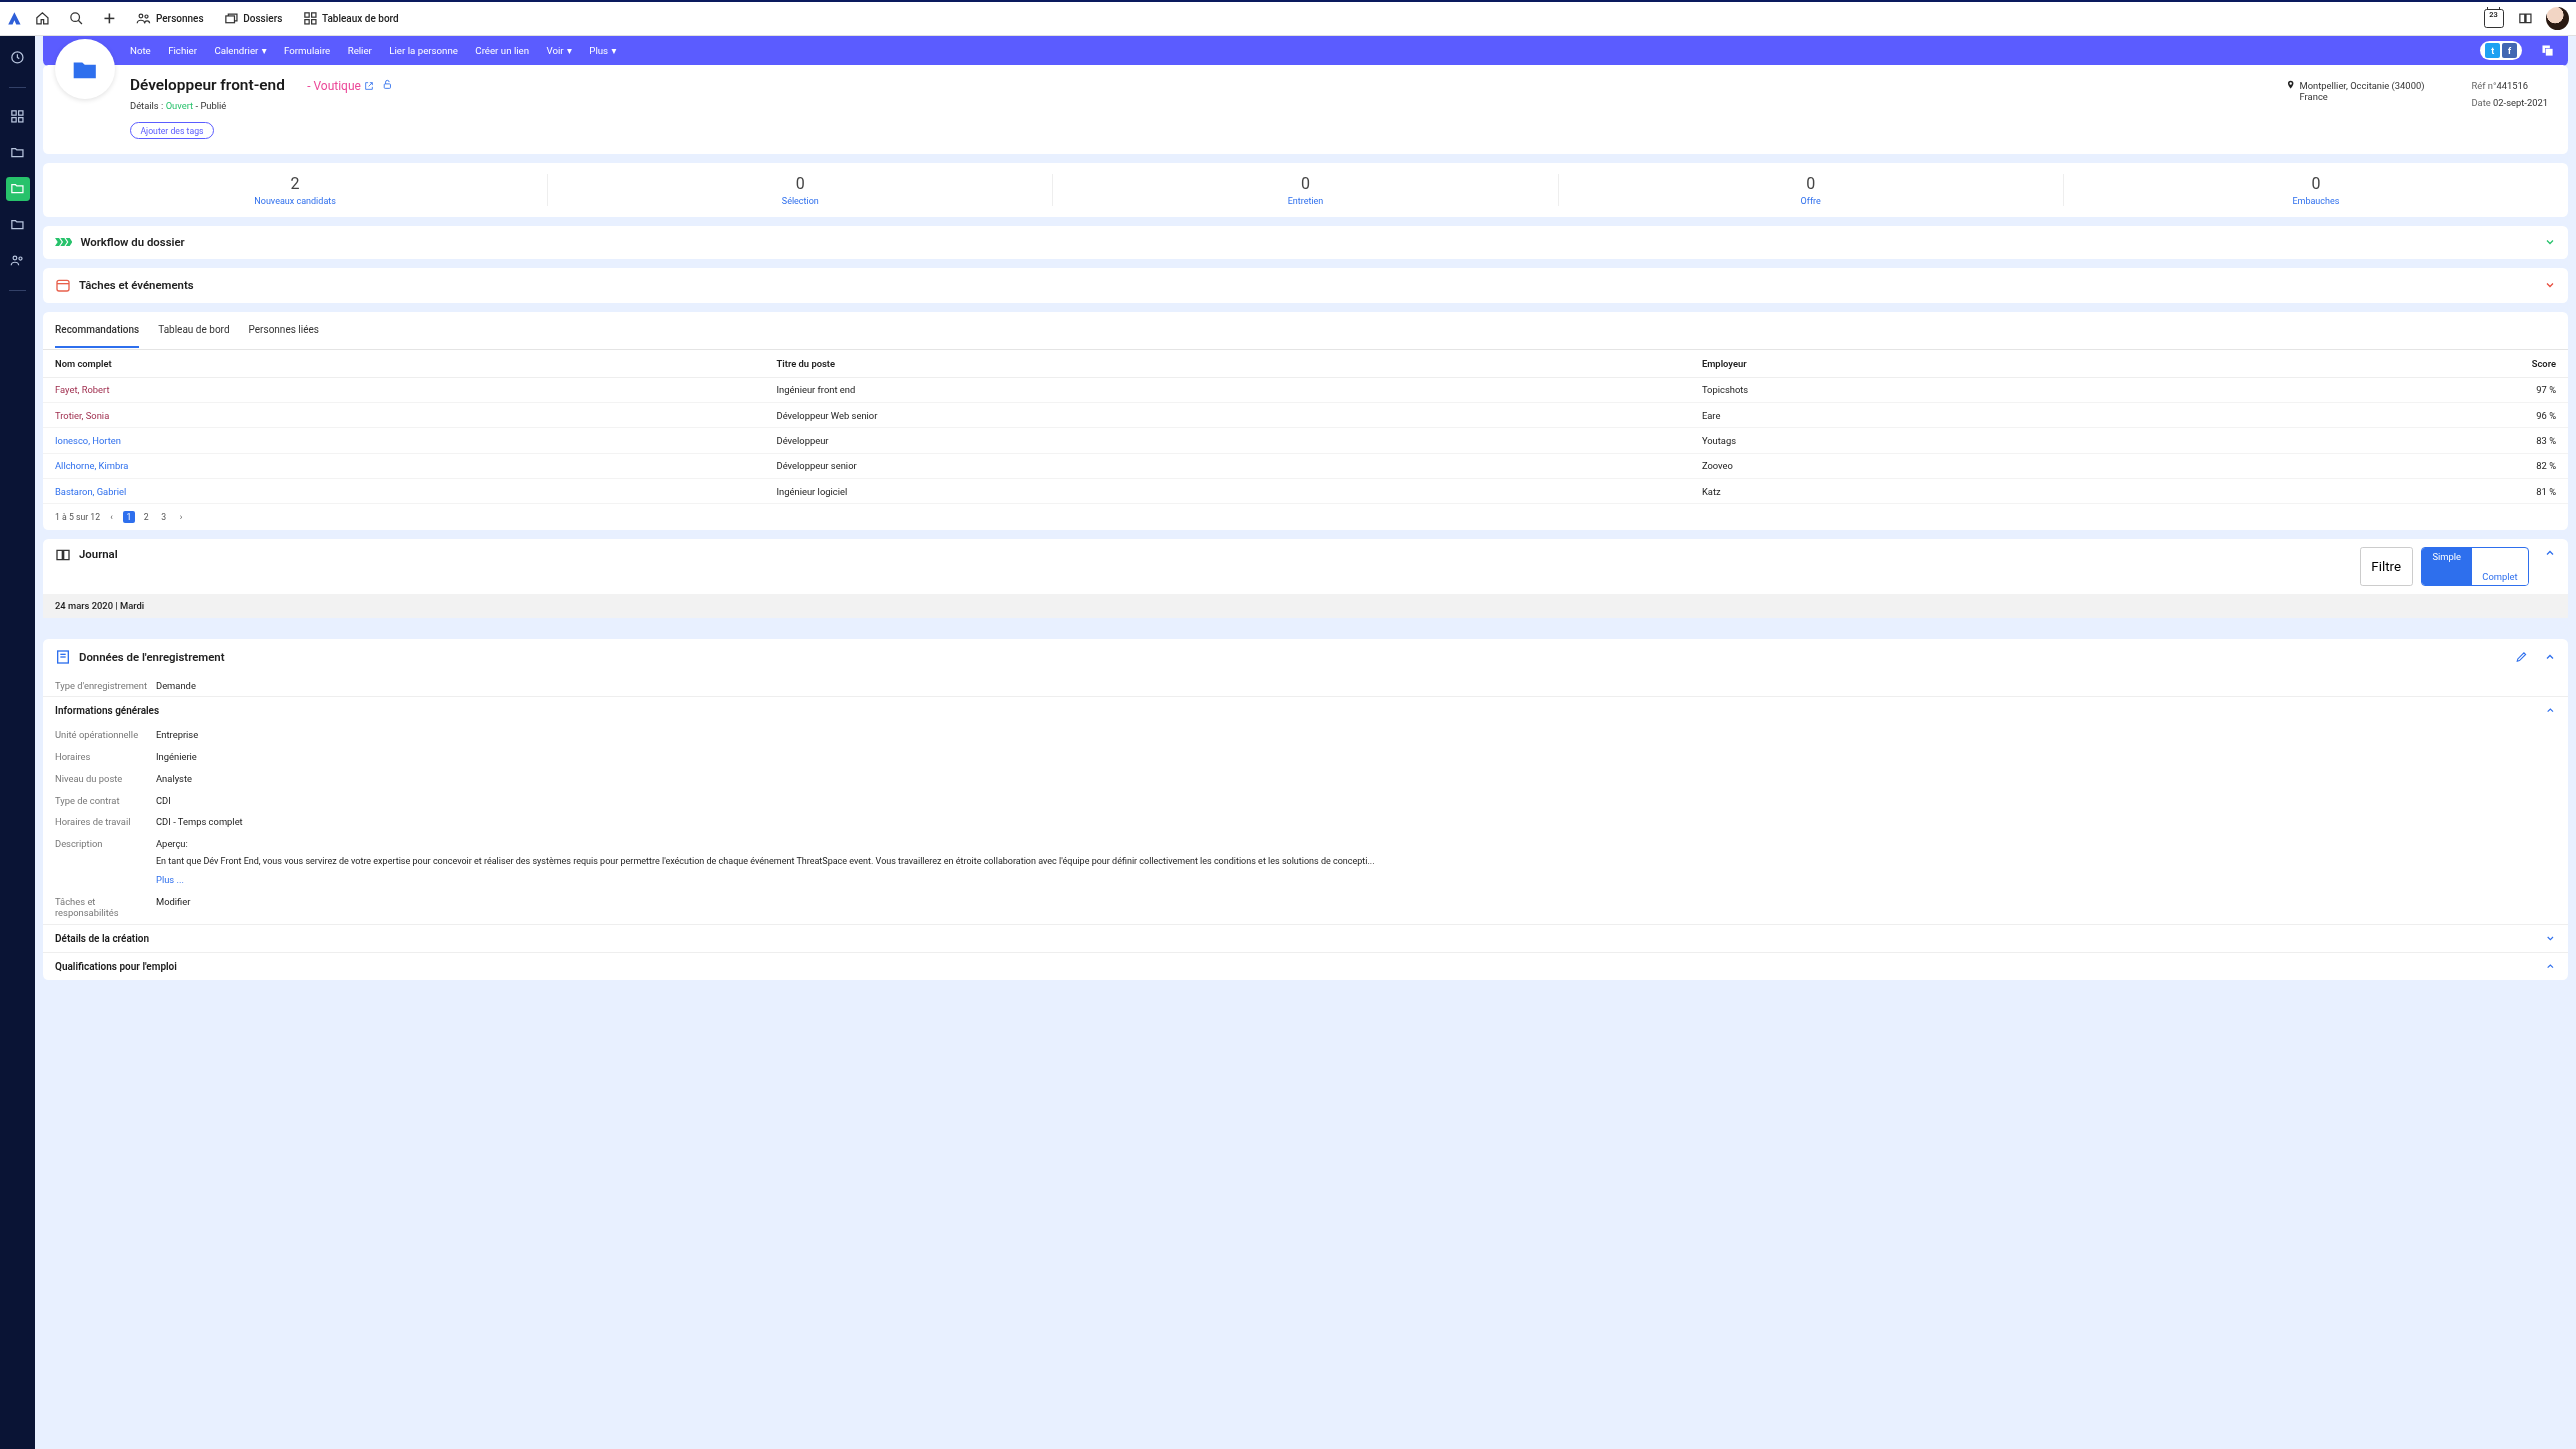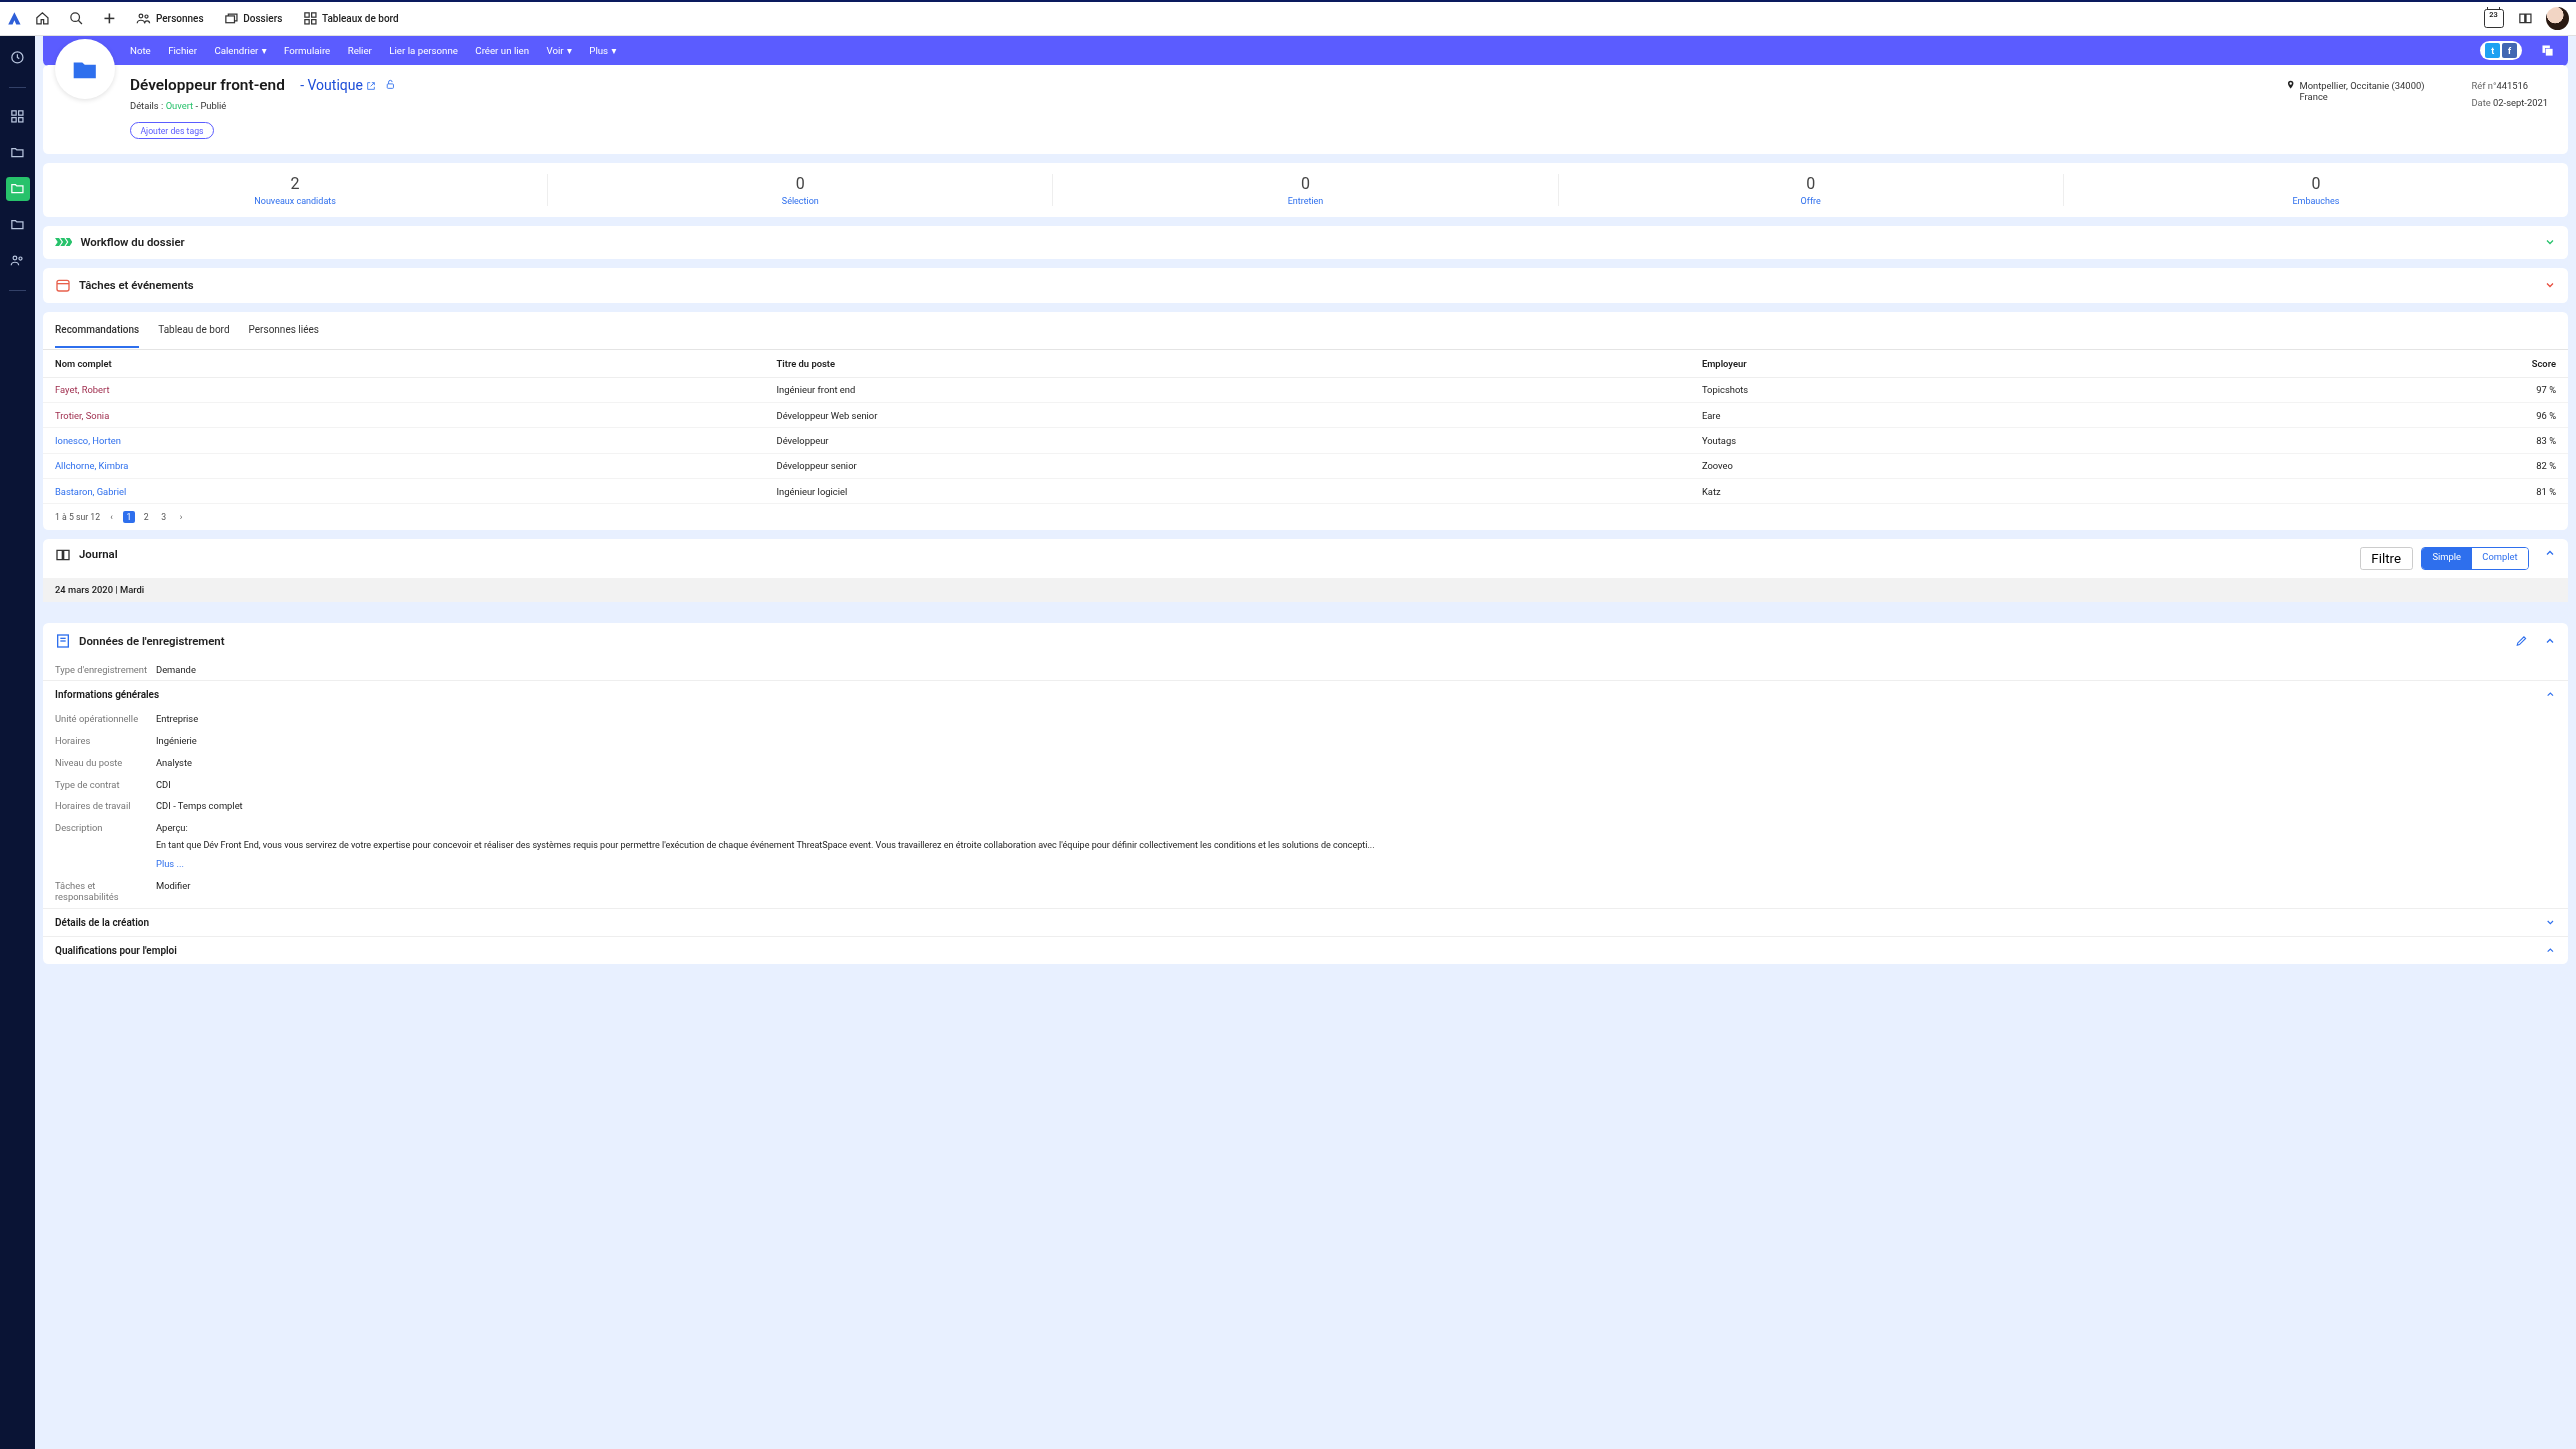--- a/index.html
+++ b/index.html
@@ -25,21 +25,21 @@
 .toolbar .tb-item { cursor:pointer; display:flex; align-items:center; gap:3.4px; }
 .toolbar .spacer{flex:1;}
 .toolbar .social-pill { background:#fff; border-radius:10.7px; padding:2px 5.4px; display:flex; gap:2px; }
 .toolbar .social-pill span{ width:14.8px; height:14.8px; display:flex; align-items:center; justify-content:center; color:#fff; border-radius:2px; font-size:8.7px; font-weight:700;}
 .toolbar .social-pill .tw{background:#1da1f2;}
 .toolbar .social-pill .fb{background:#4267b2;}
 
 .header-card { background:#fff; border-radius:5.4px; margin-top:-0.7px; padding:10.7px 20px 14.8px 87px; position:relative; display:flex; justify-content:space-between; }
 .header-card .folder-avatar { position:absolute; left:12px; top:-25.5px; width:60px; height:60px; border-radius:50%; background:#fff; display:flex; align-items:center; justify-content:center; box-shadow:0 1.3px 5.4px rgba(0,0,0,0.12); }
 .header-card h1 { font-size:15.4px; font-weight:600; display:inline; }
-.header-card .company { color:#1d4ed8; font-size:14px; margin-left:13px; }
+.header-card .company { color:#ec4899; font-size:12px; margin-left:20px; }
 .header-card .details { margin-top:6.7px; color:#333; }
 .header-card .details .ouvert{ color:#27c26b; }
 .header-card .tag-btn { margin-top:10.7px; border:0.7px solid #5b5cff; color:#5b5cff; background:#fff; padding:2.7px 9.4px; border-radius:9.4px; font-size:8.7px; cursor:pointer; }
 .header-card .right-info { display:flex; gap:47px; font-size:9.4px; color:#333; padding-top:4px;}
 .header-card .right-info .loc{display:flex; gap:4px;}
 .header-card .right-info .meta .lbl{color:#666;}
 
 .stages { background:#fff; border-radius:5.4px; margin-top:9.4px; display:flex; padding:10.7px 0; }
 .stages .stage{ flex:1; text-align:center; border-right:0.7px solid #eee; }
 .stages .stage:last-child{border-right:none;}
@@ -80,21 +80,21 @@
 .sect-head .spacer{flex:1;}
 .desc-text{ padding:0 12px 6.7px 113px; font-size:9px; line-height:1.45; color:#222;}
 .plus-link{ color:#2e6fed; cursor:pointer; padding-left:113px;}
 
 .journal-header{ display:flex; padding:8px 12px; gap:8px;}
 .journal-header .title{font-size:11.4px; font-weight:600; flex:1;}
 .filter-btn{ border:0.7px solid #ccc; background:#fff; padding:2.7px 10.7px; border-radius:2.7px; cursor:pointer;}
 .seg{ display:flex; border-radius:4px; overflow:hidden; border:0.7px solid #2e6fed;}
 .seg .seg-btn{ padding:2.7px 10.7px; cursor:pointer; font-size:9.4px;}
 .seg .seg-btn.active{ background:#2e6fed; color:#fff;}
-.seg .seg-btn:not(.active){ color:#2e6fed; background:#fff;}
+.seg .seg-btn:not(.active){ color:#2e6fed; background:#fff;margin-top:20px;}
 .journal-date{ background:#f2f2f2; padding:6.7px 12px; font-size:9.4px; font-weight:500;}
 
 svg{display:block;}
 .ico20{width:14.8px;height:14.8px;}
 </style>
 </head>
 <body>
 
 <div class="topbar">
   <div class="logo">

